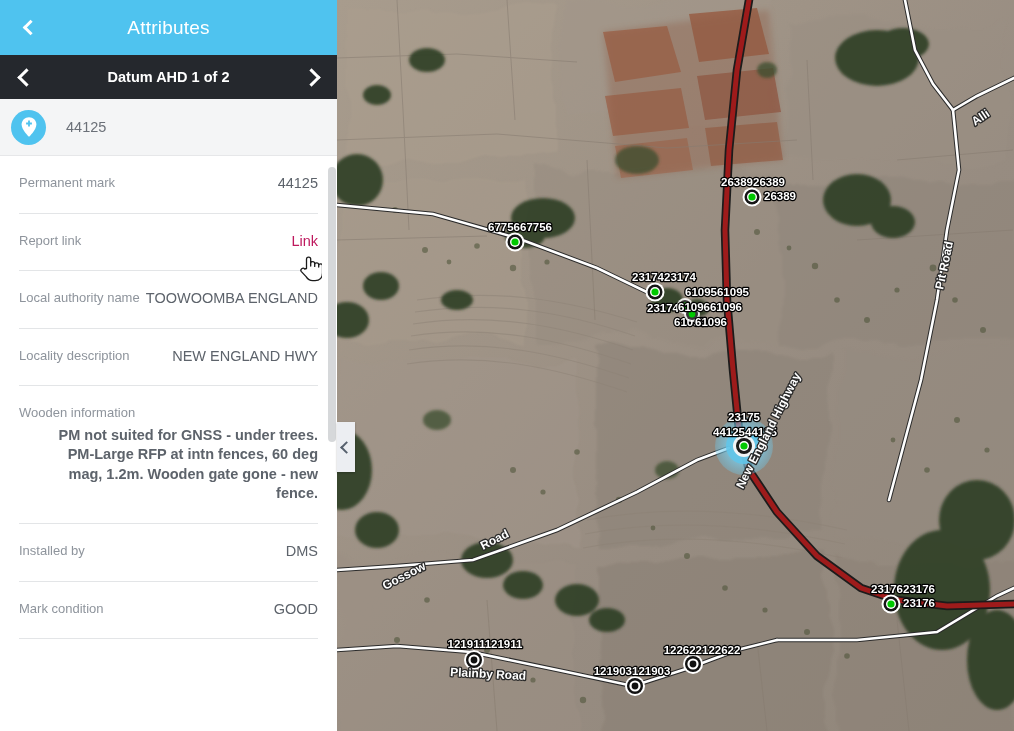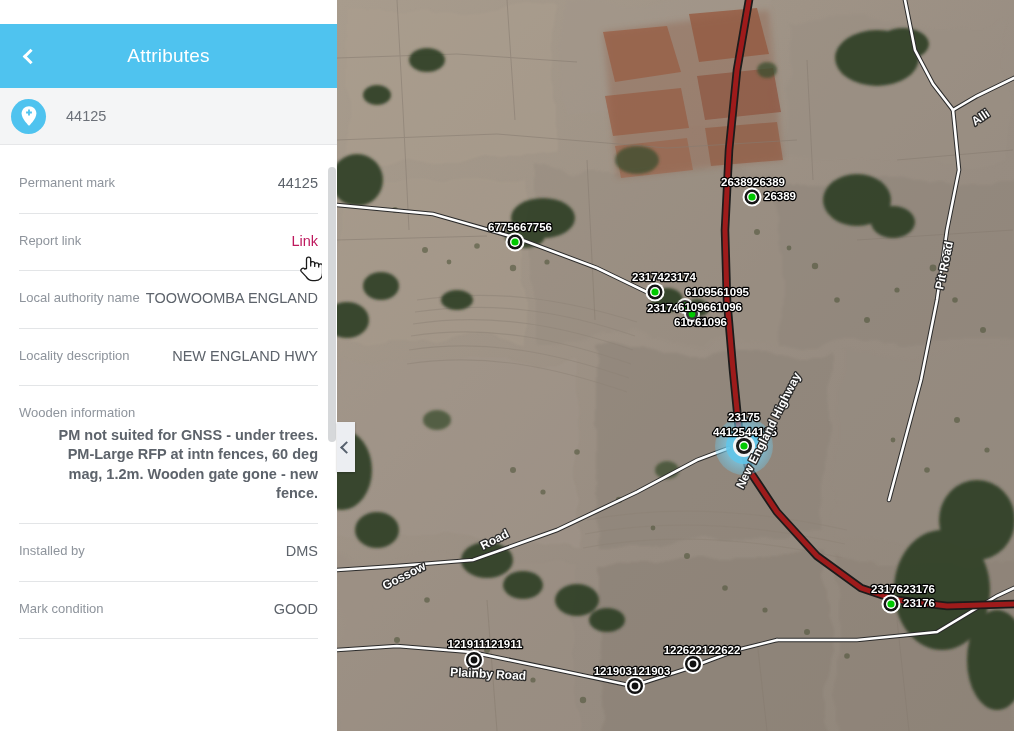--- a/index.html
+++ b/index.html
@@ -14,23 +14,23 @@
   
   #sidebar {
     position: absolute; left: 0; top: 0;
     width: 337px; height: 731px;
     background: #ffffff;
     overflow: hidden;
     z-index: 30;
   }
   .title-bar {
     position: relative;
-    height: 64px;
+    height: 55px;
     background: #4fc3ef;
-    display: flex; align-items: center; justify-content: center; margin-top: 24px;
+    display: flex; align-items: center; justify-content: center;
   }
   .title-bar .t-text {
     color: #ffffff; font-size: 19px; font-weight: 400; letter-spacing: .2px;
   }
   .title-bar .back {
     position: absolute; left: 13px; top: 0; bottom: 0;
     width: 34px; display: flex; align-items: center; justify-content: center;
     cursor: pointer;
   }
   .chev {
@@ -454,20 +454,29 @@
 
   <div id="sidebar">
 
     <div class="title-bar">
       <div class="back">
         <span class="chev left"></span>
       </div>
       <span class="t-text">Attributes</span>
     </div>
 
+    <div class="pager">
+      <div class="p-prev">
+        <span class="chev left"></span>
+      </div>
+      <span class="p-text">Datum AHD 1 of 2</span>
+      <div class="p-next">
+        <span class="chev right"></span>
+      </div>
+    </div>
 
     <div class="id-strip">
       <div class="pin-badge">
         <svg width="20" height="22" viewBox="0 0 20 22" aria-hidden="true">
           <path d="M10 1.2 C5.9 1.2 2.6 4.4 2.6 8.4 C2.6 13.6 10 20.8 10 20.8 C10 20.8 17.4 13.6 17.4 8.4 C17.4 4.4 14.1 1.2 10 1.2 Z" fill="#ffffff"></path>
           <path d="M9.1 4.6 h1.8 v2.0 h2.0 v1.8 h-2.0 v2.0 h-1.8 v-2.0 h-2.0 v-1.8 h2.0 z" fill="#4fc3ef"></path>
         </svg>
       </div>
       <span class="id-text">44125</span>
     </div>

